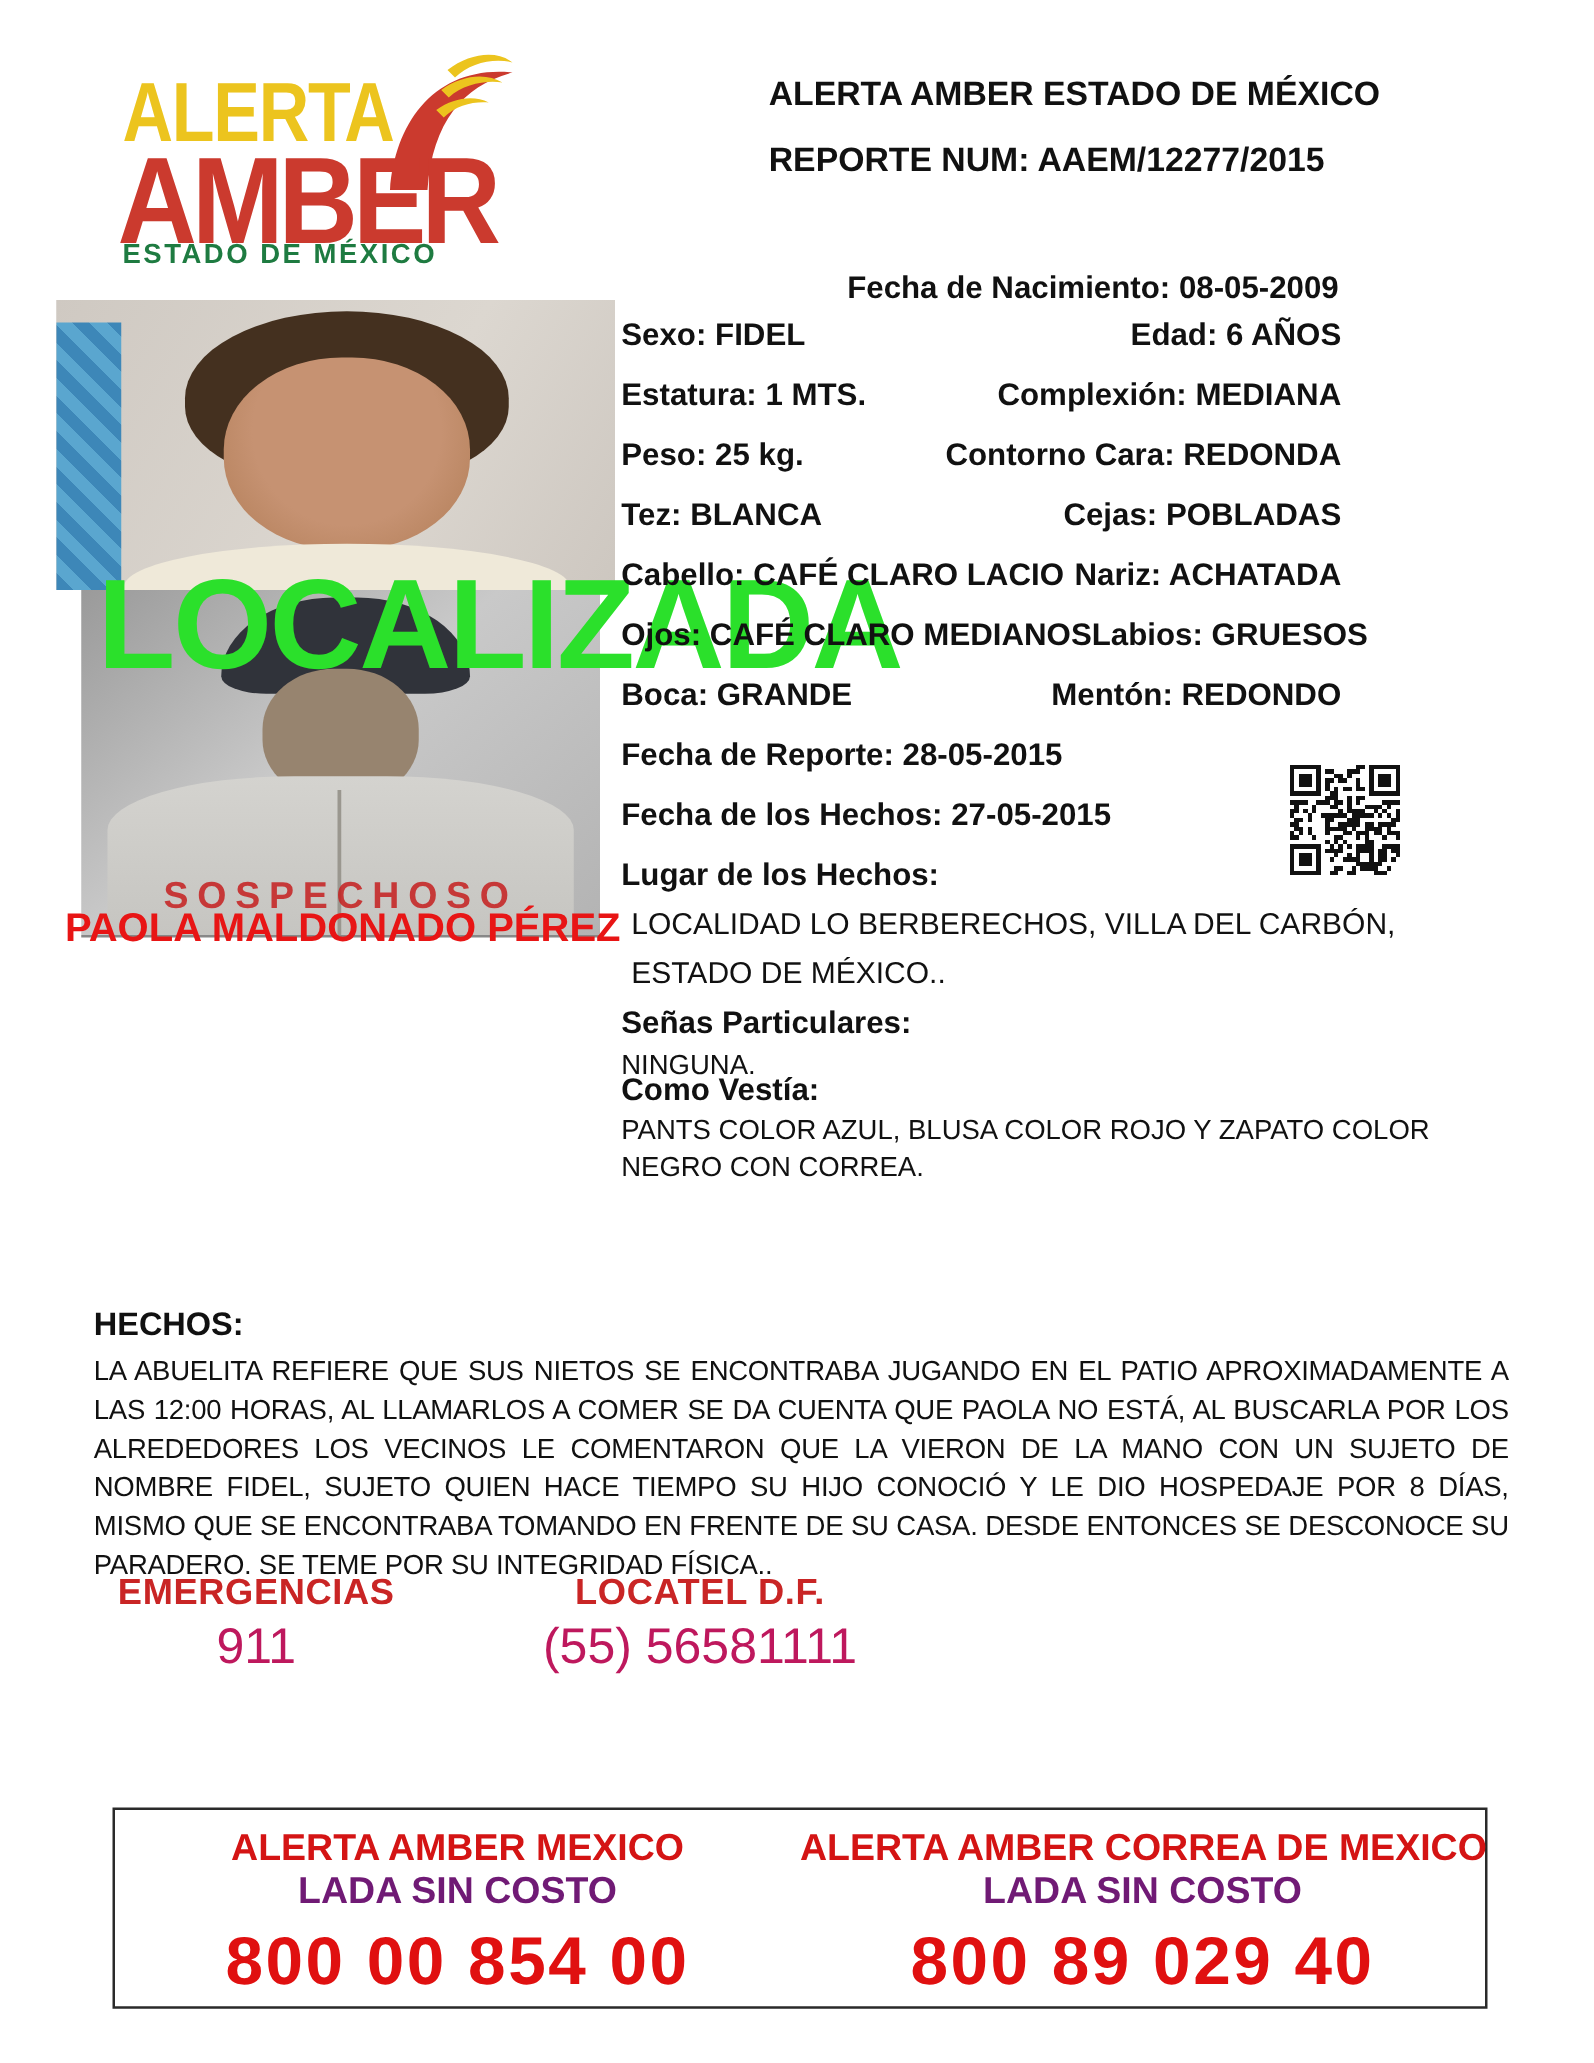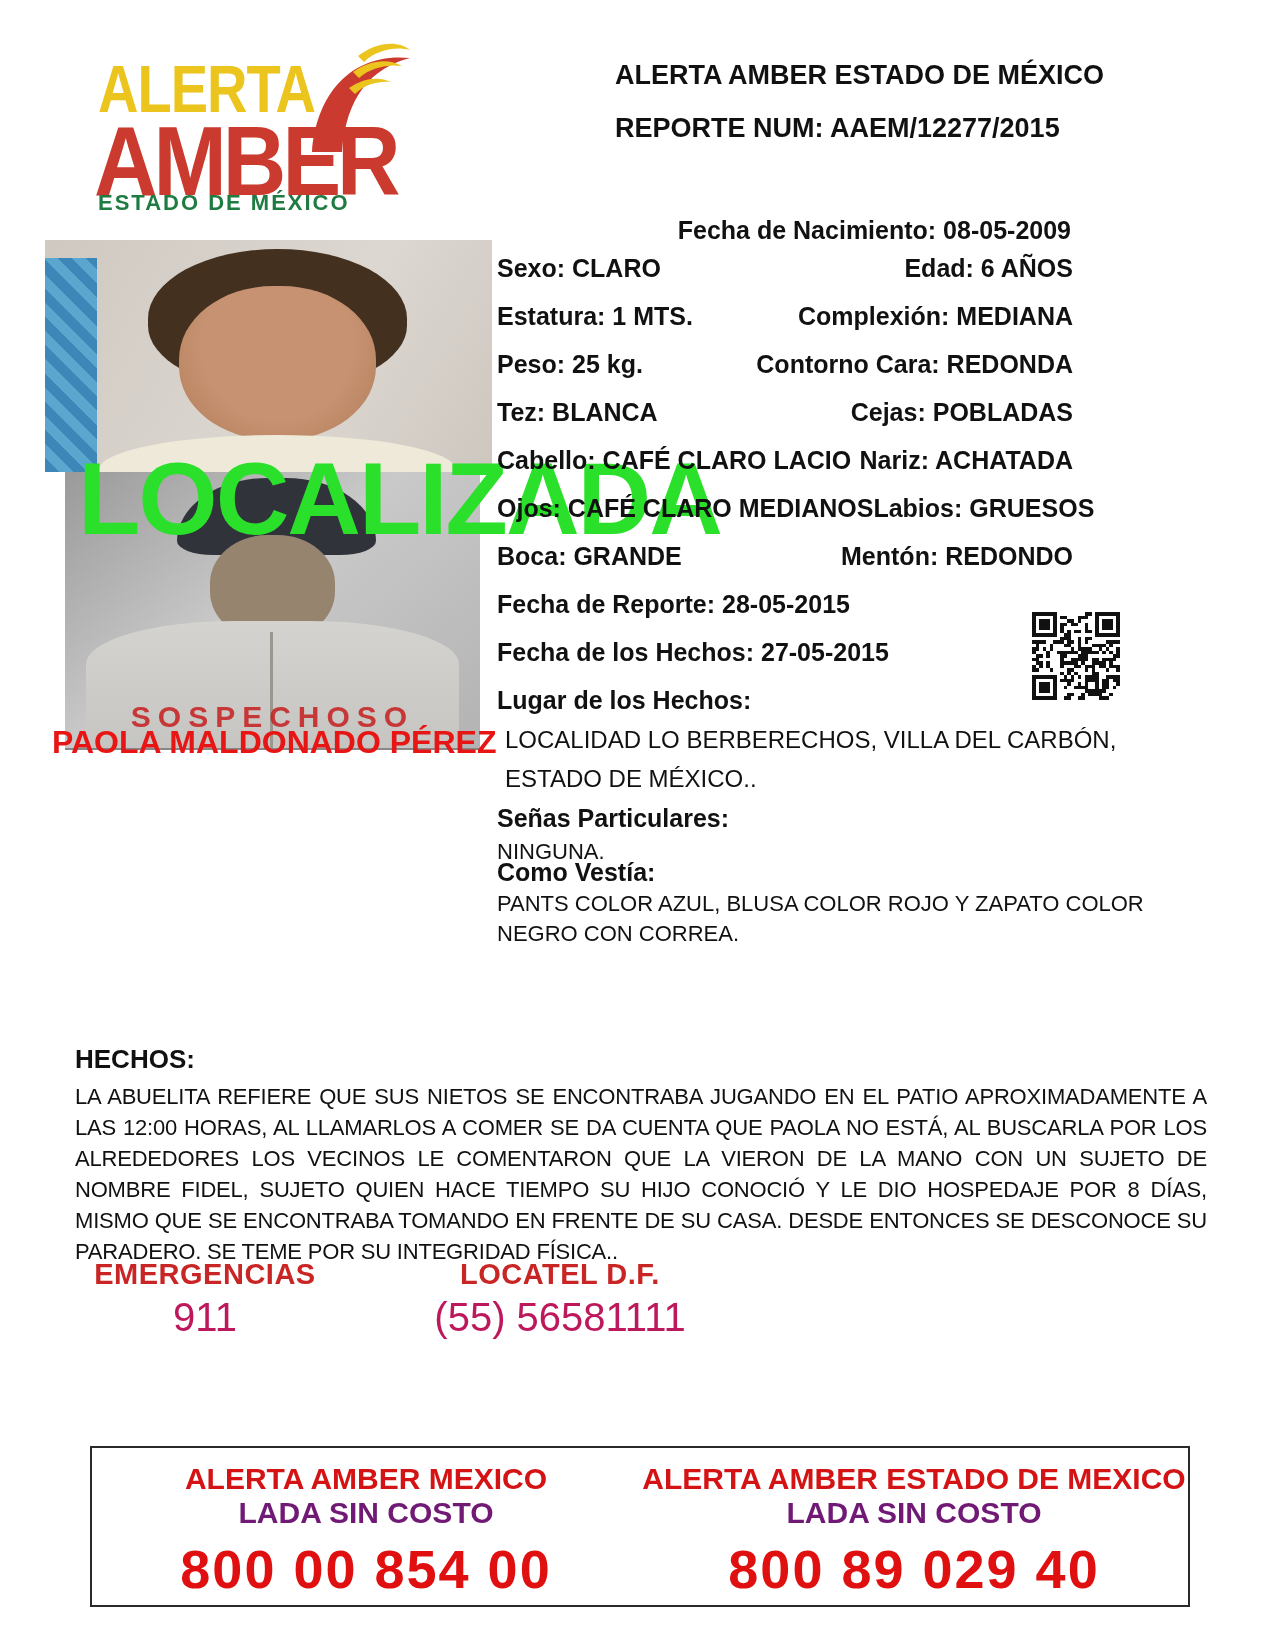--- a/index.html
+++ b/index.html
@@ -139,21 +139,21 @@
 
   <div class="details">
     <div class="d-birth">
       <span>Fecha de Nacimiento:</span>
       <span>08-05-2009</span>
     </div>
 
     <div class="d-row">
       <div class="cell">
         <span>Sexo:</span>
-        <span>CLARO</span>
+        <span>FIDEL</span>
       </div>
       <div class="cell cell-r">
         <span>Edad:</span>
         <span>6 AÑOS</span>
       </div>
     </div>
 
     <div class="d-row">
       <div class="cell">
         <span>Estatura:</span>
@@ -485,19 +485,19 @@
     </div>
   </div>
 
   <div class="hotline-box">
     <div class="hl-col">
       <div class="hl-title">ALERTA AMBER MEXICO</div>
       <div class="hl-sub">LADA SIN COSTO</div>
       <div class="hl-number">800 00 854 00</div>
     </div>
     <div class="hl-col">
-      <div class="hl-title">ALERTA AMBER ESTADO DE MEXICO</div>
+      <div class="hl-title">ALERTA AMBER CORREA DE MEXICO</div>
       <div class="hl-sub">LADA SIN COSTO</div>
       <div class="hl-number">800 89 029 40</div>
     </div>
   </div>
 
 </div>
 
 </body></html>

